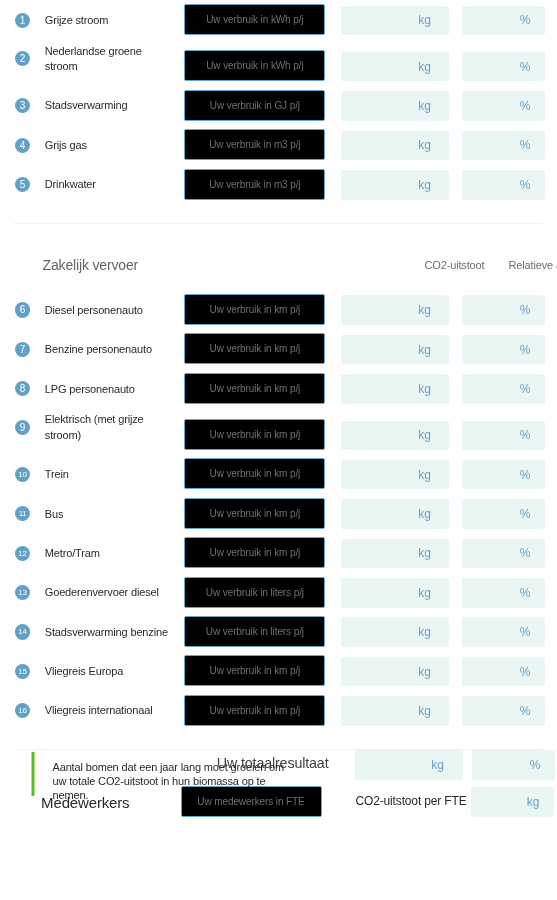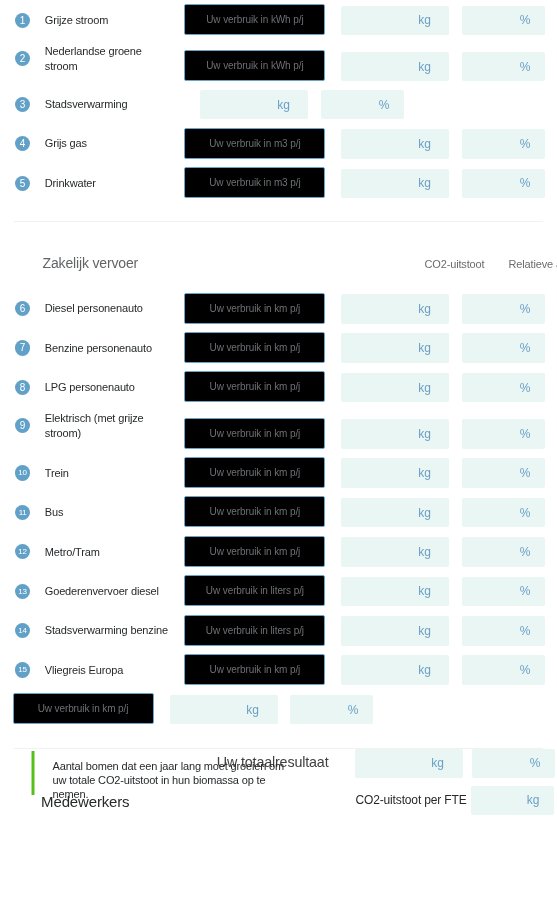--- a/index.html
+++ b/index.html
@@ -82,20 +82,23 @@
       </div>
       <div class="pctbox">
         <span class="unit">%</span>
       </div>
     </div>
     <div class="row">
       <div class="namecell">
         <span class="badge">3</span>
         <span class="label">Stadsverwarming</span>
       </div>
+      <div class="inputbox">
+        <span class="ph">Uw verbruik in GJ p/j</span>
+      </div>
       <div class="kgbox">
         <span class="unit">kg</span>
       </div>
       <div class="pctbox">
         <span class="unit">%</span>
       </div>
     </div>
     <div class="row">
       <div class="namecell">
         <span class="badge">4</span>
@@ -281,20 +284,24 @@
         <span class="ph">Uw verbruik in km p/j</span>
       </div>
       <div class="kgbox">
         <span class="unit">kg</span>
       </div>
       <div class="pctbox">
         <span class="unit">%</span>
       </div>
     </div>
     <div class="row">
+      <div class="namecell">
+        <span class="badge two">16</span>
+        <span class="label">Vliegreis internationaal</span>
+      </div>
       <div class="inputbox">
         <span class="ph">Uw verbruik in km p/j</span>
       </div>
       <div class="kgbox">
         <span class="unit">kg</span>
       </div>
       <div class="pctbox">
         <span class="unit">%</span>
       </div>
     </div>
@@ -309,20 +316,23 @@
       <div class="kgbox tkg">
         <span class="unit">kg</span>
       </div>
       <div class="pctbox tpct">
         <span class="unit">%</span>
       </div>
     </div>
 
     <div class="emprow">
       <div class="emplabel">Medewerkers</div>
+      <div class="inputbox empinput">
+        <span class="ph">Uw medewerkers in FTE</span>
+      </div>
       <div class="perfte">CO2-uitstoot per FTE</div>
       <div class="pctbox ftekg">
         <span class="unit">kg</span>
       </div>
     </div>
 
     <div class="footnote">
       <span class="treeicon">
         <svg width="40" height="48" viewBox="0 0 40 48" aria-hidden="true">
             <path d="M20 2 L20 46" stroke="#56bf18" stroke-width="3" fill="none"></path>

